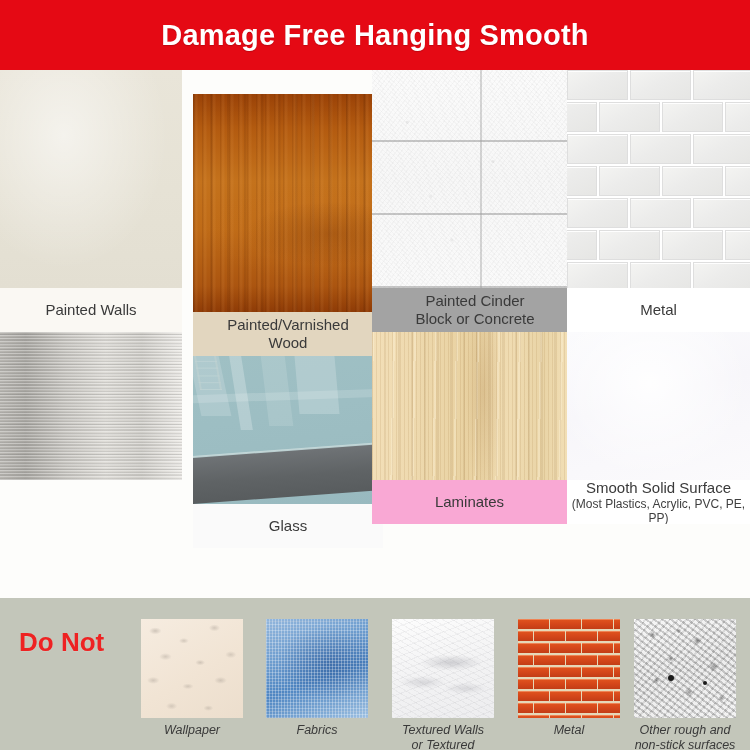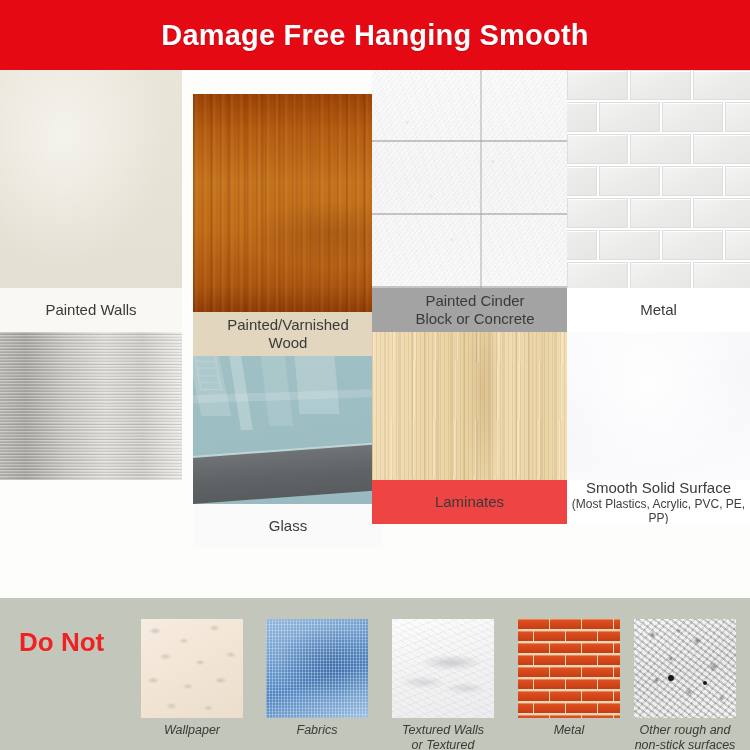--- a/index.html
+++ b/index.html
@@ -163,21 +163,21 @@
         rgba(0,0,0,0) 1px, rgba(0,0,0,0) 4px),
       repeating-linear-gradient(90deg,
         rgba(120,80,30,.10) 0px, rgba(120,80,30,.10) 1.5px,
         rgba(0,0,0,0) 1.5px, rgba(0,0,0,0) 13px),
       repeating-linear-gradient(91deg,
         rgba(255,245,220,.35) 0px, rgba(255,245,220,.35) 2px,
         rgba(0,0,0,0) 2px, rgba(0,0,0,0) 21px),
       radial-gradient(ellipse 24px 150px at 57% 40%, rgba(160,115,55,.22), rgba(160,115,55,0) 75%),
       linear-gradient(90deg,#f3dfb8 0%,#eed9ae 22%,#e9d2a2 48%,#f0dcb2 70%,#e9d4a6 88%,#f2dfb6 100%);
   }
-  .cap-laminate{background:#ef4444;}
+  .cap-laminate{background:#f9a8d4;}
 
   
   .tx-smooth{
     background:
       radial-gradient(ellipse at 45% 35%, rgba(255,255,255,.9), rgba(255,255,255,0) 70%),
       linear-gradient(165deg,#fbfbfd 0%,#f7f6fa 45%,#fbfafc 100%);
   }
   .cap-smooth{background:#ffffff;}
 
   

